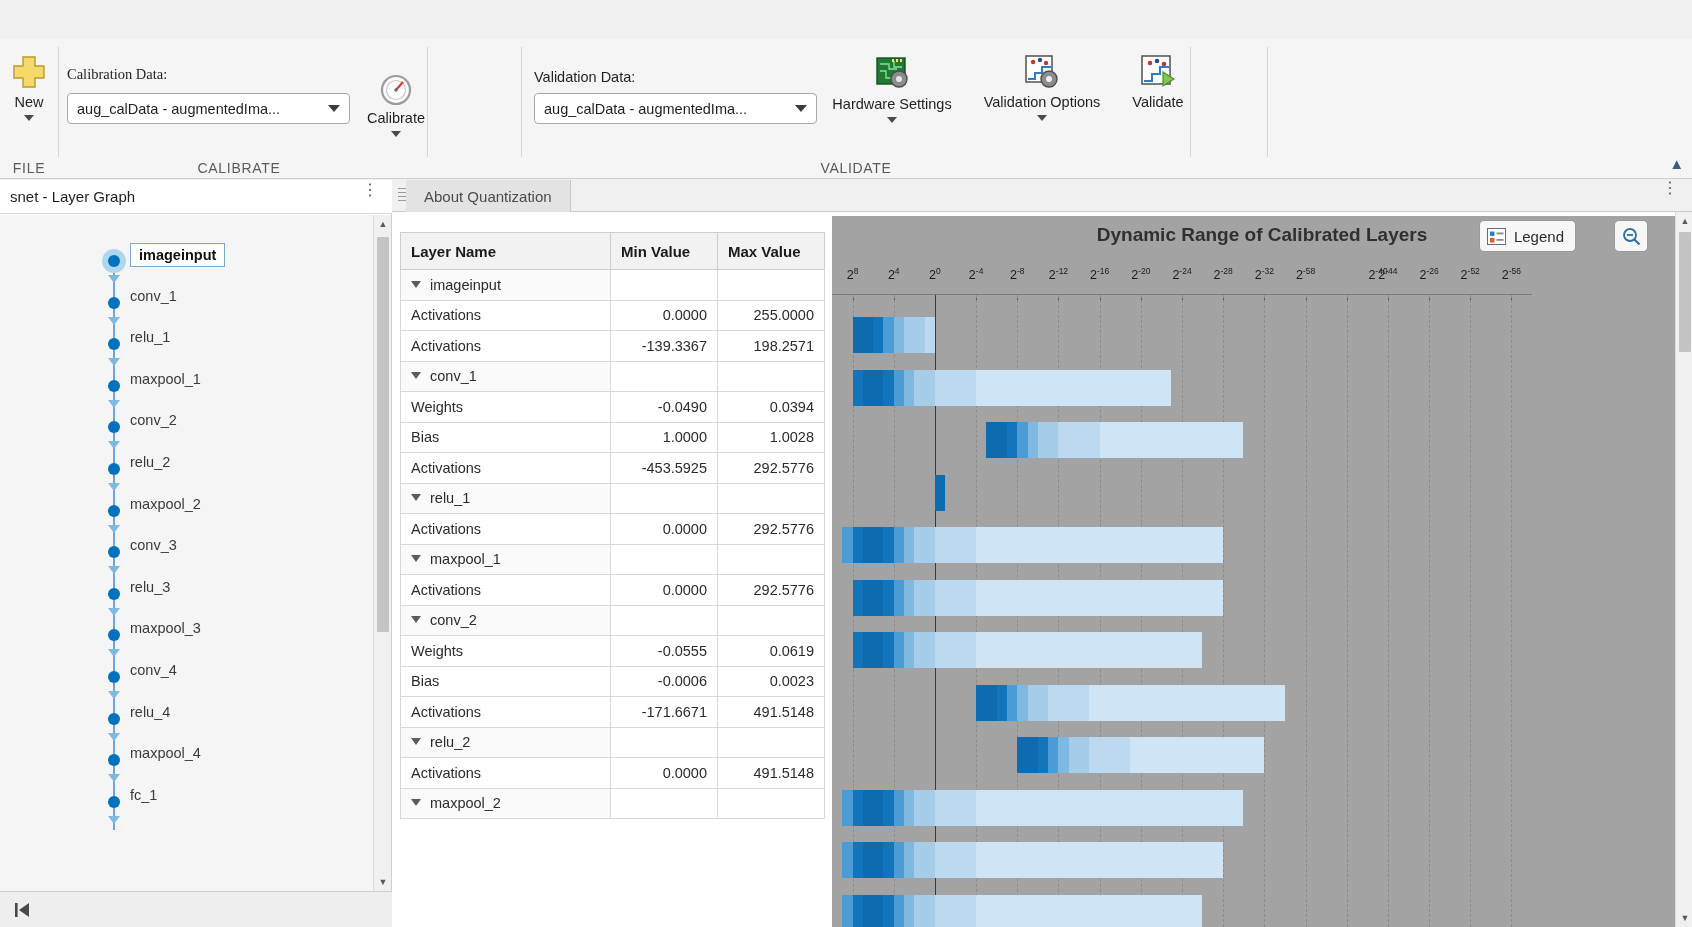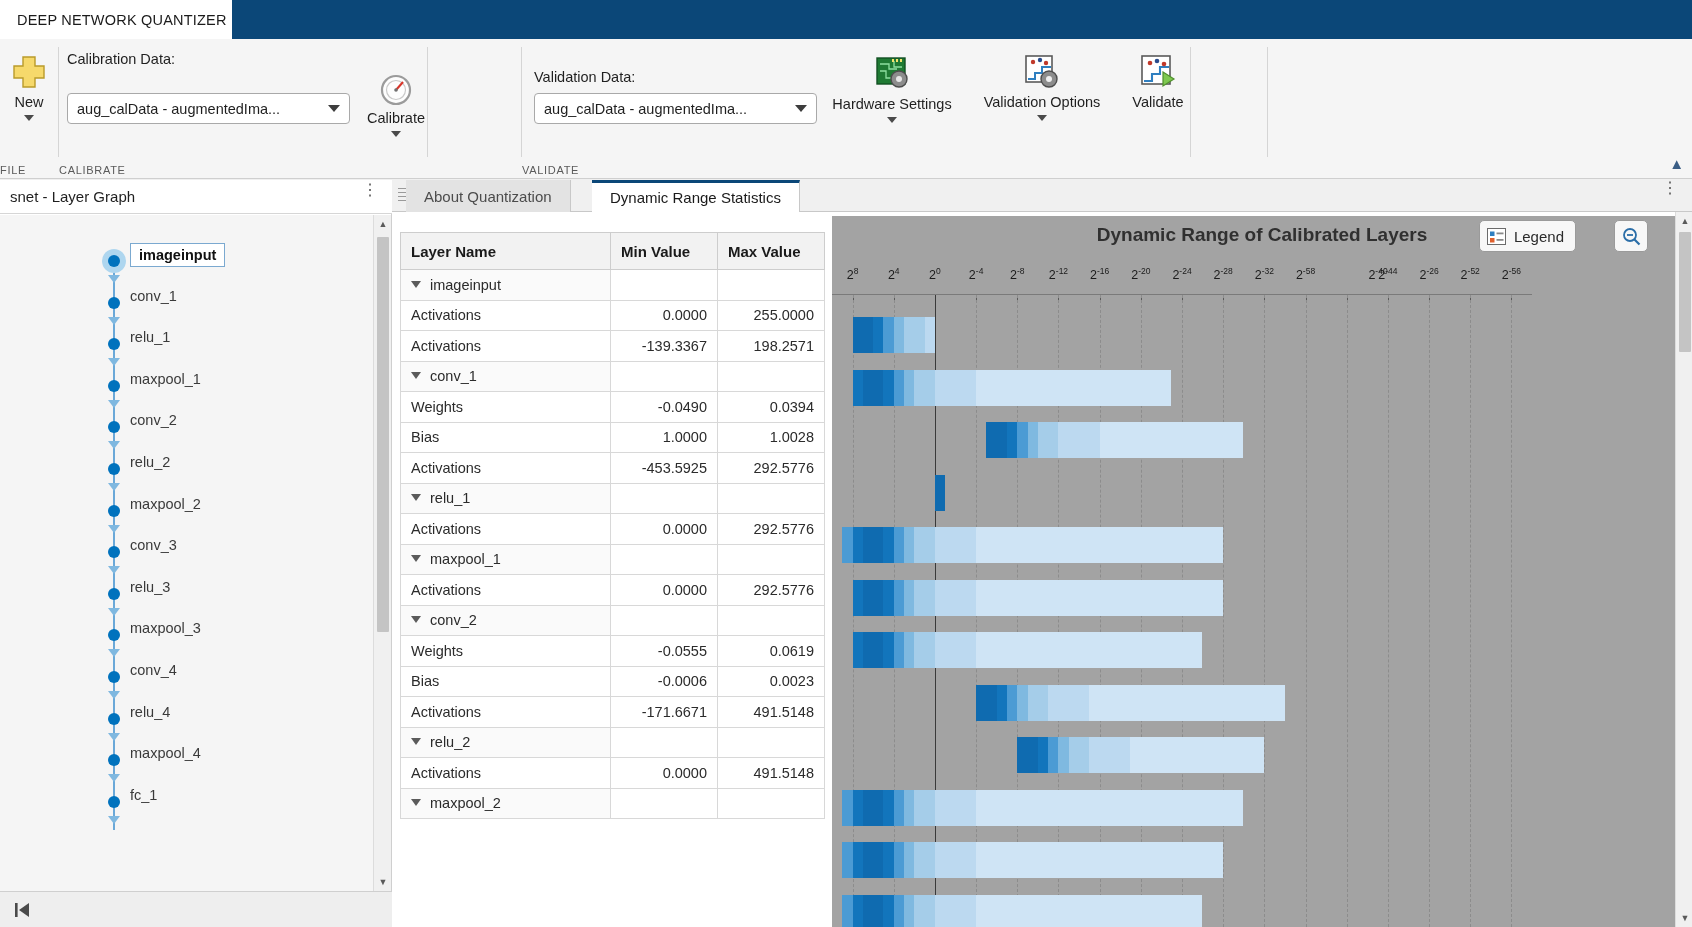--- a/index.html
+++ b/index.html
@@ -26,21 +26,21 @@
 
   
   .ribbon {
     position:absolute; left:0; top:39px; width:1692px; height:140px;
     background:#f5f5f5; border-bottom:1px solid #cfcfcf;
   }
   .rib-sect { position:absolute; top:0; height:140px; }
   .rib-divider { position:absolute; top:8px; width:1px; height:110px; background:#d5d5d5; }
   .rib-footer {
     position:absolute; bottom:3px; left:0; right:0;
-    text-align:left; font-size:11px; color:#5a5a5a; letter-spacing:.7px;
+    text-align:center; font-size:14px; color:#5a5a5a; letter-spacing:.7px;
   }
   .rib-btn {
     position:absolute; display:flex; flex-direction:column;
     align-items:center; justify-content:flex-start;
     cursor:default;
   }
   .rib-btn .lbl { font-size:14.5px; color:#1f1f1f; white-space:nowrap; margin-top:3px; }
   .caret { width:0;height:0;border-left:5px solid transparent;border-right:5px solid transparent;
            border-top:6px solid #4a4a4a; margin-top:5px; }
   .field-label { position:absolute; font-size:14.5px; color:#1f1f1f; }
@@ -167,42 +167,37 @@
   .main-vscroll {
     position:absolute; right:0; top:32px; width:17px; height:715px;
     background:#f0f0f0; border-left:1px solid #dcdcdc;
   }
 </style>
 </head>
 <body>
 
 <div id="app">
 
-  <div class="titlebar">
-    <div class="title-tab">
-      <span>DEEP NETWORK QUANTIZER</span>
-    </div>
-  </div>
 
   <div class="ribbon">
 
     <div class="rib-sect" style="left:0;width:58px;">
       <div class="rib-btn" style="left:0;top:14px;width:58px;">
         <svg width="38" height="38" viewBox="0 0 38 38">
           <path d="M13 4 h12 v9 h9 v12 h-9 v9 h-12 v-9 h-9 v-12 h9 z" fill="#f6d96b" stroke="#b99a2a" stroke-width="1.4"></path>
         </svg>
         <span class="lbl">New</span>
         <div class="caret"></div>
       </div>
       <div class="rib-footer">FILE</div>
     </div>
     <div class="rib-divider" style="left:58px;"></div>
 
     <div class="rib-sect" style="left:59px;width:360px;">
-      <div class="field-label" style="left:8px;top:12px;">Calibration Data:</div>
+      <div class="field-label" style="left:8px;top:27px;font-family:Liberation Serif, serif;">Calibration Data:</div>
       <div class="combo" style="left:8px;top:54px;width:283px;">
         <span class="cv">aug_calData - augmentedIma...</span>
         <span class="cc"></span>
       </div>
       <div class="rib-btn" style="left:297px;top:34px;width:80px;">
         <svg width="34" height="34" viewBox="0 0 34 34">
           <circle cx="17" cy="17" r="14" fill="#fdfdfd" stroke="#9b9b9b" stroke-width="2.2"></circle>
           <circle cx="17" cy="17" r="9.5" fill="none" stroke="#c9c9c9" stroke-width="1.2"></circle>
           <line x1="17" y1="17" x2="24" y2="9" stroke="#d8352a" stroke-width="2"></line>
           <circle cx="17" cy="17" r="1.8" fill="#6f6f6f"></circle>
@@ -369,23 +364,20 @@
         <path d="M17 3 L17 17 L7 10 Z" fill="#4a4a4a"></path>
       </svg>
     </div>
   </div>
 
   <div class="main">
     <div class="tabstrip">
       <div class="grip"></div>
       <div class="tab" style="left:14px;">
         <span>About Quantization</span>
-      </div>
-      <div class="tab active" style="left:200px;">
-        <span>Dynamic Range Statistics</span>
       </div>
       <span class="tab-dots">⋮</span>
     </div>
 
     <div class="tbl-wrap">
       <table class="stats">
         <colgroup>
             <col style="width:210px">
             <col style="width:107px">
             <col style="width:107px">

